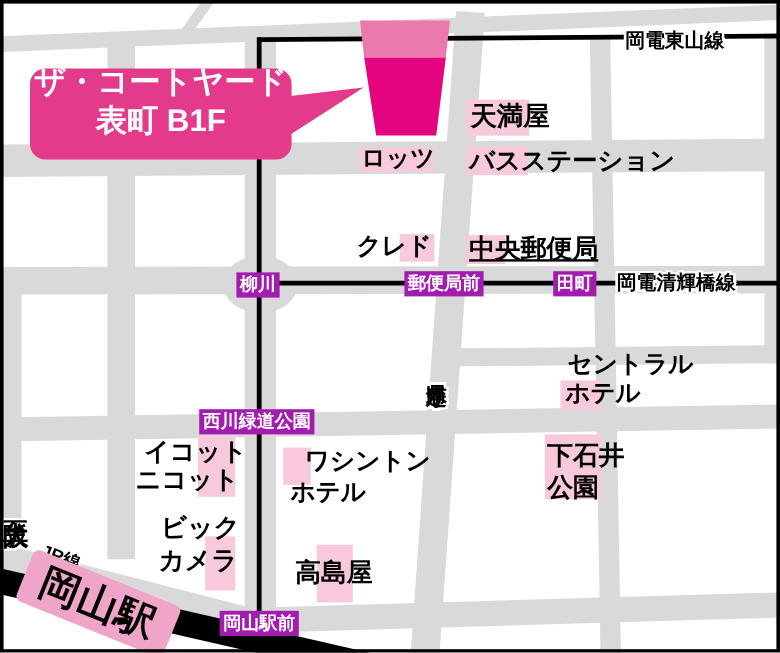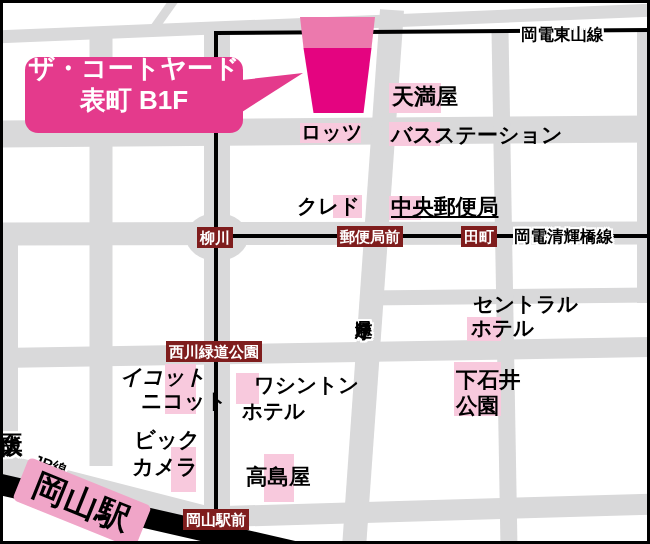--- a/index.html
+++ b/index.html
@@ -13,21 +13,21 @@
     color:#000;
   }
   .frame{position:absolute;inset:0;border:3px solid #000;z-index:10;pointer-events:none;}
   .layer{position:absolute;left:0;top:0;z-index:0;}
   .hl{position:absolute;background:#f8c9dd;z-index:1;}
   .lbl{position:absolute;white-space:nowrap;line-height:1;z-index:2;}
   .halo{text-shadow:-2px -2px 0 #fff,2px -2px 0 #fff,-2px 2px 0 #fff,2px 2px 0 #fff,
         -2px 0 0 #fff,2px 0 0 #fff,0 -2px 0 #fff,0 2px 0 #fff;}
   .vtext{writing-mode:vertical-rl;text-orientation:upright;letter-spacing:1px;}
   .stbox{
-    position:absolute;z-index:2;background:#7f1d1d;color:#fff;
+    position:absolute;z-index:2;background:#a21caf;color:#fff;
     font-size:15px;line-height:1;padding:3px 3px;white-space:nowrap;
     display:flex;align-items:center;justify-content:center;
   }
   .callout-text{
     position:absolute;left:25px;top:57px;width:218px;height:56px;z-index:3;
     display:flex;flex-direction:column;align-items:center;justify-content:center;
     color:#fff;font-size:26px;line-height:1.22;text-align:center;
   }
   .okayama-sta{
     position:absolute;left:16px;top:480px;width:132px;height:46px;z-index:2;
@@ -99,22 +99,22 @@
   <div class="lbl" style="left:301px;top:122px;font-size:20px;">ロッツ</div>
   <div class="lbl" style="left:392px;top:86px;font-size:22px;">天満屋</div>
   <div class="lbl" style="left:391px;top:124px;font-size:21px;">バスステーション</div>
   <div class="lbl" style="left:297px;top:196px;font-size:20.5px;">クレド</div>
   <div class="lbl" style="left:391px;top:197px;font-size:21.5px;text-decoration:underline;">中央郵便局</div>
   <div class="lbl" style="left:473px;top:294px;font-size:20.5px;">セントラル</div>
   <div class="lbl" style="left:471px;top:318px;font-size:20.5px;">ホテル</div>
   <div class="lbl vtext halo" style="left:354px;top:306px;font-size:17.5px;">県庁通り</div>
   <div class="lbl" style="left:456px;top:370px;font-size:21.5px;">下石井</div>
   <div class="lbl" style="left:456px;top:396px;font-size:21.5px;">公園</div>
-  <div class="lbl" style="left:120px;top:366px;font-size:21px;font-style:italic;">イコット</div>
-  <div class="lbl" style="left:113px;top:390px;font-size:21px;padding-left:28px;">ニコット</div>
+  <div class="lbl" style="left:120px;top:366px;font-size:21px;">イコット</div>
+  <div class="lbl" style="left:113px;top:390px;font-size:21px;">ニコット</div>
   <div class="lbl" style="left:238px;top:375px;font-size:20.5px;margin-left:16px;">ワシントン</div>
   <div class="lbl" style="left:242px;top:401px;font-size:20.5px;">ホテル</div>
   <div class="lbl" style="left:134px;top:430px;font-size:21.5px;">ビック</div>
   <div class="lbl" style="left:132px;top:457px;font-size:21.5px;text-align:right;">カメラ</div>
   <div class="lbl" style="left:246px;top:467px;font-size:21.5px;">高島屋</div>
   <div class="lbl vtext halo" style="left:2px;top:417px;font-size:21px;">至大阪</div>
   <div class="lbl halo jr-rot" style="left:37px;top:452px;font-size:15px;">JR線</div>
 
   <div class="lbl halo" style="left:521px;top:26px;font-size:16.5px;">岡電東山線</div>
   <div class="lbl halo" style="left:514px;top:228px;font-size:16.5px;">岡電清輝橋線</div>

